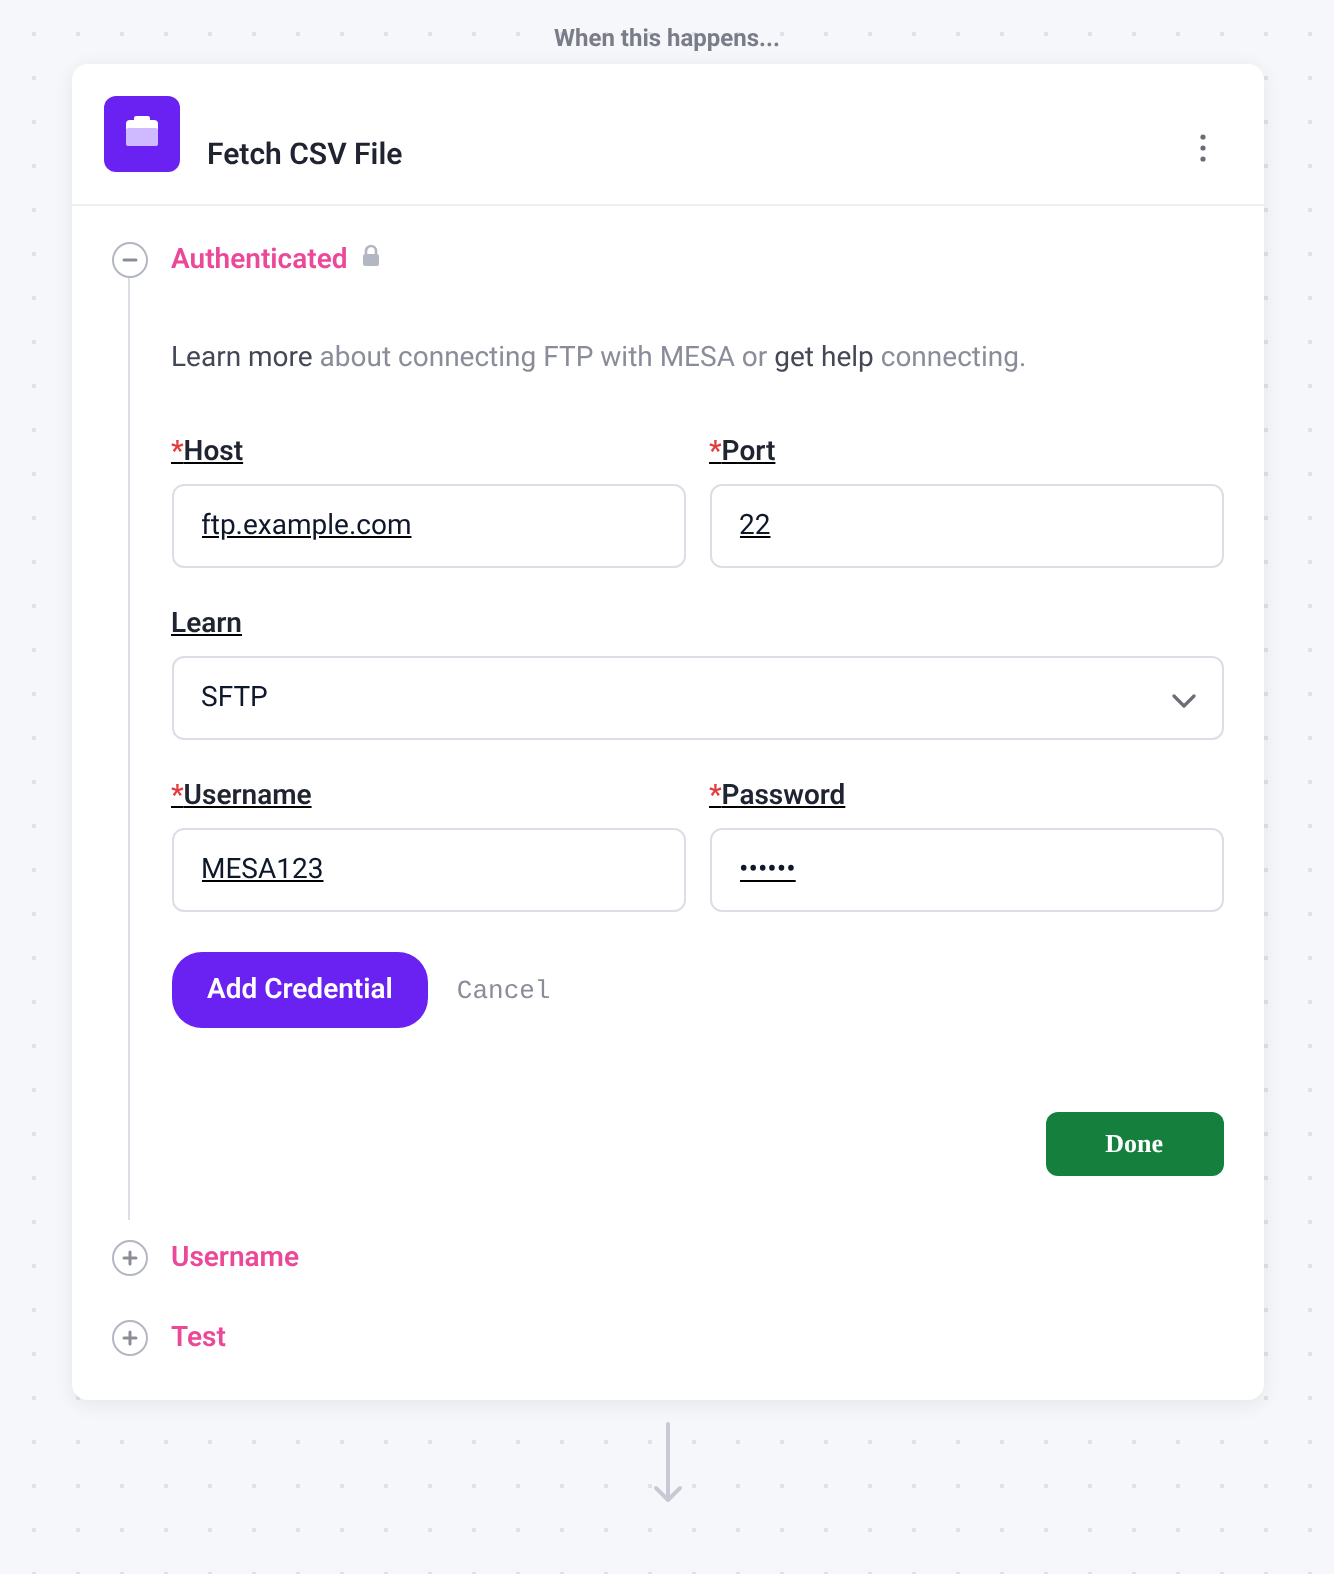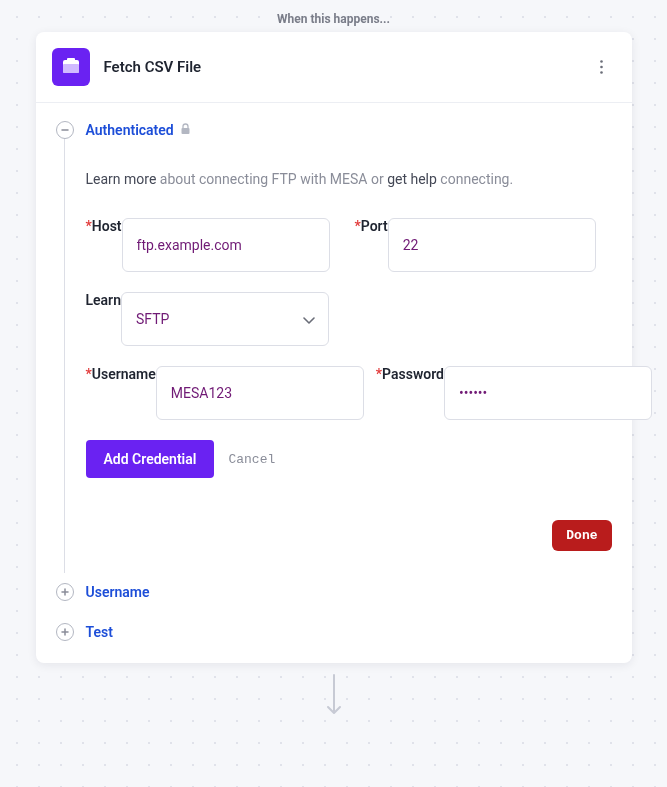--- a/index.html
+++ b/index.html
@@ -33,21 +33,21 @@
       position: relative;
       z-index: 1;
       background: #fff;
       border-radius: 8px;
       box-shadow: 0 2px 10px rgba(20,25,50,0.08);
       width: 596px;
       margin: 0 auto;
     }
     .card-header {
       display: flex;
-      align-items: center;
+      align-items: flex-end;
       padding: 16px 20px 16px 16px;
       border-bottom: 1px solid #eceef3;
     }
     .card-icon {
       width: 38px;
       height: 38px;
       border-radius: 6px;
       background: #6a22f2;
       display: flex;
       align-items: center;
@@ -77,21 +77,21 @@
       cursor: pointer;
       flex-shrink: 0;
       position: relative;
       z-index: 2;
       background: #fff;
     }
     .section-label {
       margin-left: 12px;
       font-size: 14px;
       font-weight: 600;
-      color: #1d4ed8;
+      color: #ec4899;
       display: flex;
       align-items: center;
       cursor: pointer;
     }
     .lock-icon { margin-left: 6px; color: #b3b7c2; }
     .indented {
       position: relative;
       margin-left: 8px;
       padding-left: 22px;
       padding-top: 30px;
@@ -113,35 +113,35 @@
     }
     .help-text a {
       color: #444856;
       cursor: pointer;
     }
     .form-row {
       display: flex;
       gap: 12px;
       margin-bottom: 20px;
     }
-    .form-col { flex: 1; display: flex; flex-direction: row; }
+    .form-col { flex: 1; display: flex; flex-direction: column; text-decoration: underline; }
     .field-label {
       font-size: 14px;
       font-weight: 600;
       color: #1f2430;
       margin-bottom: 8px;
     }
     .req { color: #e23c3c; }
     .text-input, .select-input {
-      height: 54px;
+      height: 42px;
       border: 1px solid #dcdee6;
       border-radius: 6px;
       padding: 12px 14px;
       font-size: 14px;
-      color: #701a75;
+      color: #0f172a;
       font-family: inherit;
       background: #fff;
     }
     .select-wrap { position: relative; }
     .select-input {
       width: 100%;
       appearance: none;
       -webkit-appearance: none;
       cursor: pointer;
     }
@@ -156,50 +156,50 @@
     .action-row {
       display: flex;
       align-items: center;
       gap: 14px;
       margin-top: 4px;
     }
     .btn-primary {
       background: #6a22f2;
       color: #fff;
       border: none;
-      border-radius: 4px;
+      border-radius: 15px;
       padding: 11px 18px;
       font-size: 14px;
       font-weight: 600;
       cursor: pointer;
       font-family: inherit;
     }
     .btn-link {
       background: none;
       border: none;
       color: #8a8d99;
       font-size: 13px;
       cursor: pointer;
       font-family: Liberation Mono, monospace;
     }
     .done-row {
       display: flex;
       justify-content: flex-end;
       margin-top: 42px;
     }
     .btn-done {
-      background: #b91c1c;
+      background: #15803d;
       color: #fff;
       border: none;
       border-radius: 6px;
-      padding: 8px 14px;
+      padding: 8px 30px;
       font-size: 13px;
       font-weight: 600;
       cursor: pointer;
-      font-family: Liberation Mono, monospace;
+      font-family: Liberation Serif, serif;
     }
     .section-row.secondary {
       margin-top: 22px;
     }
     .arrow-down {
       position: relative;
       z-index: 1;
       display: flex;
       justify-content: center;
       margin-top: 10px;

